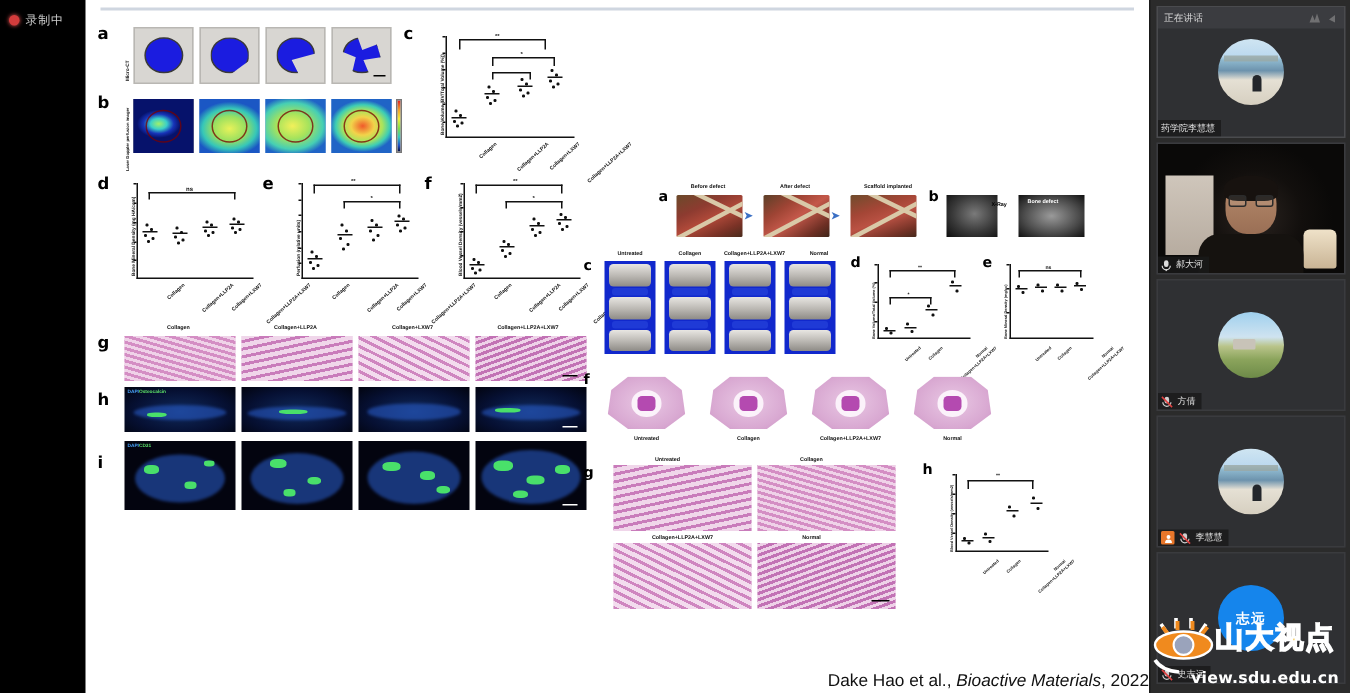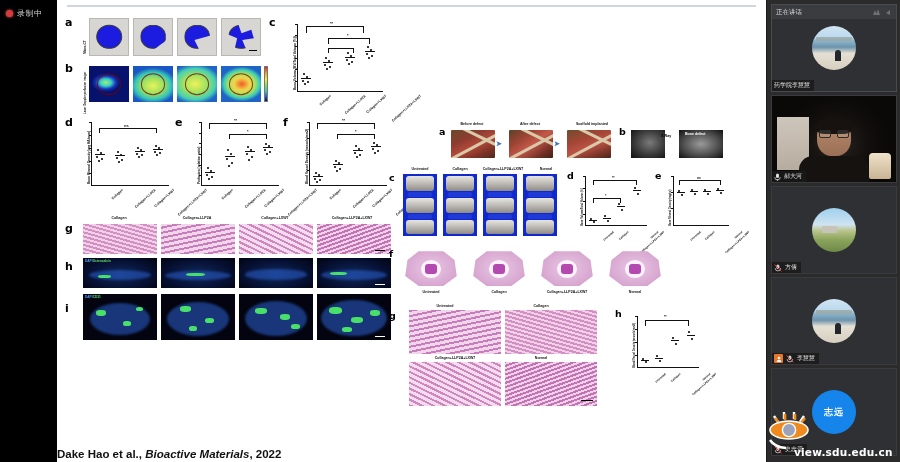--- a/index.html
+++ b/index.html
@@ -202,21 +202,21 @@
     position: absolute; left: 32%; top: 30%; width: 36%; height: 44%;
     background: #fbf2fa; border-radius: 50%;
   }
   .xsec .cord {
     position: absolute; left: 40%; top: 40%; width: 20%; height: 24%;
     background: #b44ab0; border-radius: 3px;
   }
 
   .citation {
     position: absolute; left: 0; right: 0; bottom: 2px;
-    text-align: left; font-size: 11.5px; font-weight: bold; color: #111;
+    text-align: right; font-size: 11.5px; font-weight: normal; color: #111;
   }
   .citation i { font-style: italic; }
 
   
   .sidebar {
     position: absolute; right: 0; top: 0; width: 134px; height: 462px;
     background: #2b2b2b; border-left: 1px solid #1a1a1a;
     padding: 4px 4px 0 4px;
     display: flex; flex-direction: column; gap: 3px;
   }
@@ -925,15 +925,16 @@
       <g stroke="#ffffff" stroke-width="2.4" fill="none">
         <path d="M6 6 L10 12 M16 2 L16 9 M26 2 L26 9 M36 6 L32 12"></path>
       </g>
       <g stroke="#f08a1e" stroke-width="2.6" fill="none">
         <path d="M7 8 L11 13 M17 4 L17 10 M27 4 L27 10 M37 8 L33 13"></path>
       </g>
       <ellipse cx="21" cy="20" rx="19" ry="9" fill="#f08a1e" stroke="#ffffff" stroke-width="1.6"></ellipse>
       <circle cx="21" cy="20" r="6.6" fill="#9aa3bb" stroke="#ffffff" stroke-width="1.4"></circle>
       <path d="M2 30 a20 13 0 0 0 16 8" stroke="#ffffff" stroke-width="2.4" fill="none"></path>
     </svg>
+    <div class="wm-text">山大视点</div>
     <div class="wm-url">view.sdu.edu.cn</div>
   </div>
 </div>
 
 </body></html>

